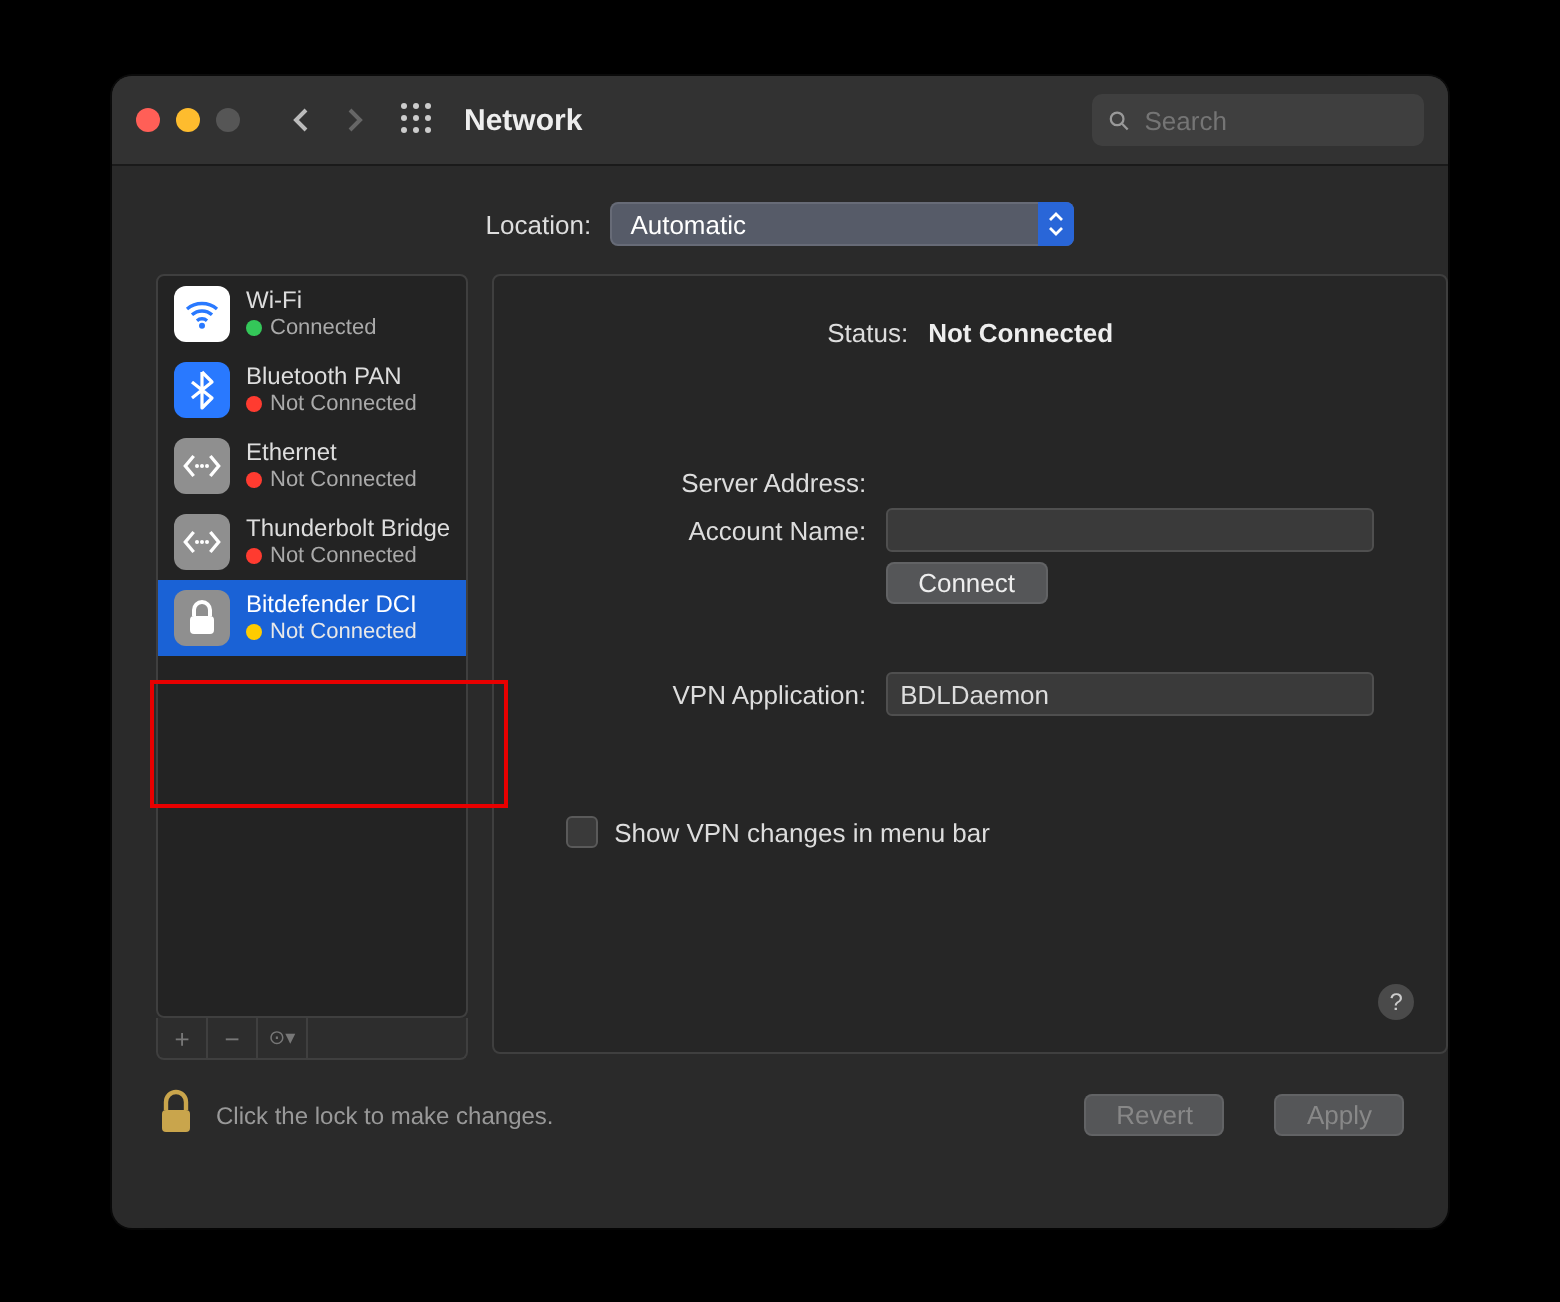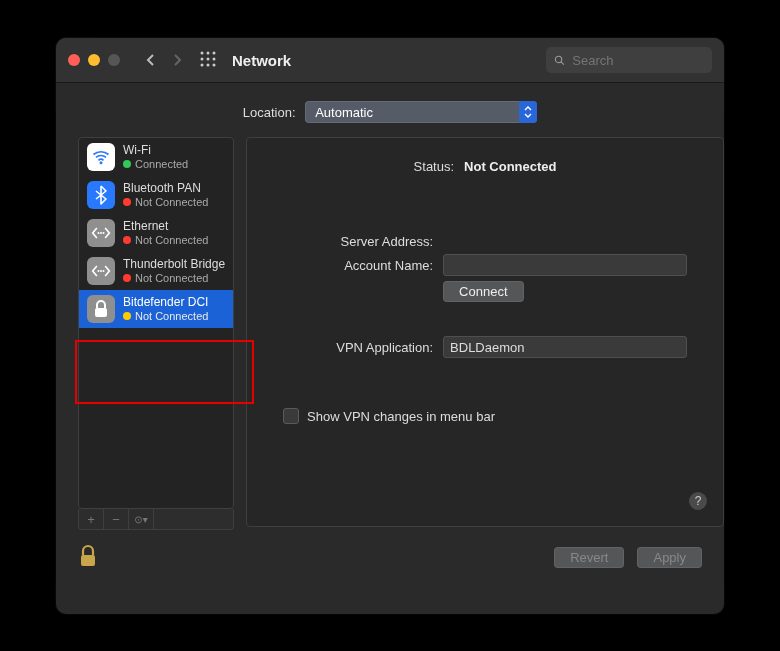--- a/index.html
+++ b/index.html
@@ -42,21 +42,21 @@
   .row .lbl{width:150px;text-align:right;padding-right:10px;color:#ddd;}
   .row .val{font-weight:600;color:#eee;}
   .tinput{background:#3a3a3a;border:1px solid #4f4f4f;border-radius:3px;height:20px;padding:0 6px;color:#ddd;font-size:13px;width:230px;}
   .btn{background:#555658;color:#eee;border-radius:4px;padding:3px 16px;font-size:13px;display:inline-block;box-shadow:inset 0 0 0 1px rgba(255,255,255,.08);}
   .chk{display:flex;align-items:center;gap:8px;margin-top:50px;}
   .chkbox{width:14px;height:14px;border-radius:3px;background:#3a3a3a;border:1px solid #5a5a5a;}
   .help{position:absolute;right:16px;bottom:16px;width:18px;height:18px;border-radius:50%;background:#4a4a4a;color:#ccc;display:flex;align-items:center;justify-content:center;font-size:12px;}
   .footer{display:flex;align-items:center;padding:14px 22px;}
   .lock{color:#c9a54c;margin-right:10px;}
   .footer .msg{color:#999;font-size:12px;}
-  .footer .btns{margin-left:auto;display:flex;gap:13px;align-items:center;}
+  .footer .btns{margin-left:auto;display:flex;gap:25px;align-items:center;}
   .footer .btns .btn{color:#888;}
 </style>
 </head>
 <body>
 
 <div class="window">
 
   <div class="titlebar">
     <div class="traffic">
       <div class="dot dr"></div>
@@ -237,20 +237,21 @@
     </div>
   </div>
 
   <div class="footer">
     <span class="lock">
       <svg width="20" height="24" viewBox="0 0 20 24">
           <rect x="3" y="11" width="14" height="11" rx="2" fill="#c9a54c"></rect>
           <path d="M5 11 V7 a5 5 0 0 1 10 0 V11" stroke="#c9a54c" stroke-width="2.2" fill="none"></path>
         </svg>
     </span>
+    <span class="msg">Click the lock to make changes.</span>
     <div class="btns">
       <span class="btn">Revert</span>
       <span class="btn">Apply</span>
     </div>
   </div>
 
   <div class="highlight" style="left:19px;top:302px;width:175px;height:60px;"></div>
 </div>
 
 </body></html>

